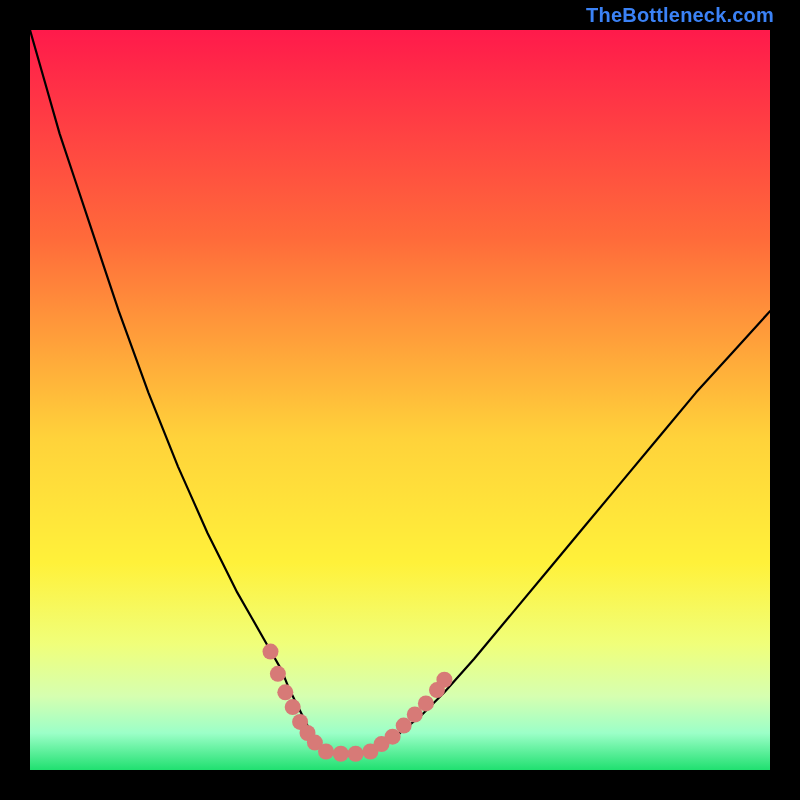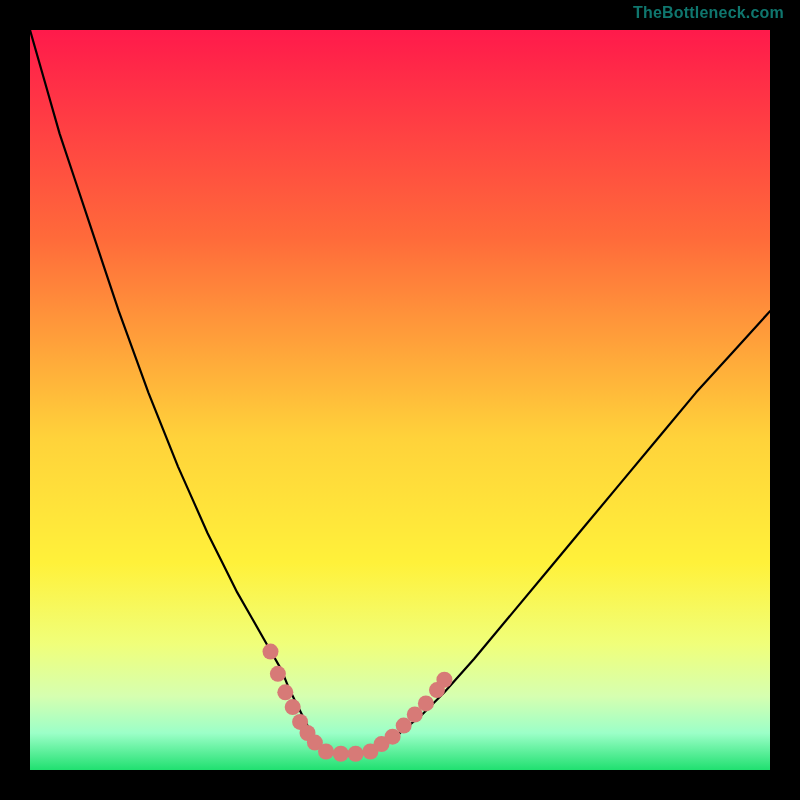--- a/index.html
+++ b/index.html
@@ -13,23 +13,23 @@
   }
   .outer {
     position: relative;
     width: 800px;
     height: 800px;
     background: #000;
   }
   .watermark {
     position: absolute;
     top: 4px;
-    right: 16px;
-    color: #0f766e;
-    font-size: 16px;
+    right: 26px;
+    color: #3b82f6;
+    font-size: 20px;
     font-weight: 600;
     letter-spacing: 0.2px;
     z-index: 5;
   }
   .plot-wrap {
     position: absolute;
     left: 30px;
     top: 30px;
     width: 740px;
     height: 740px;

